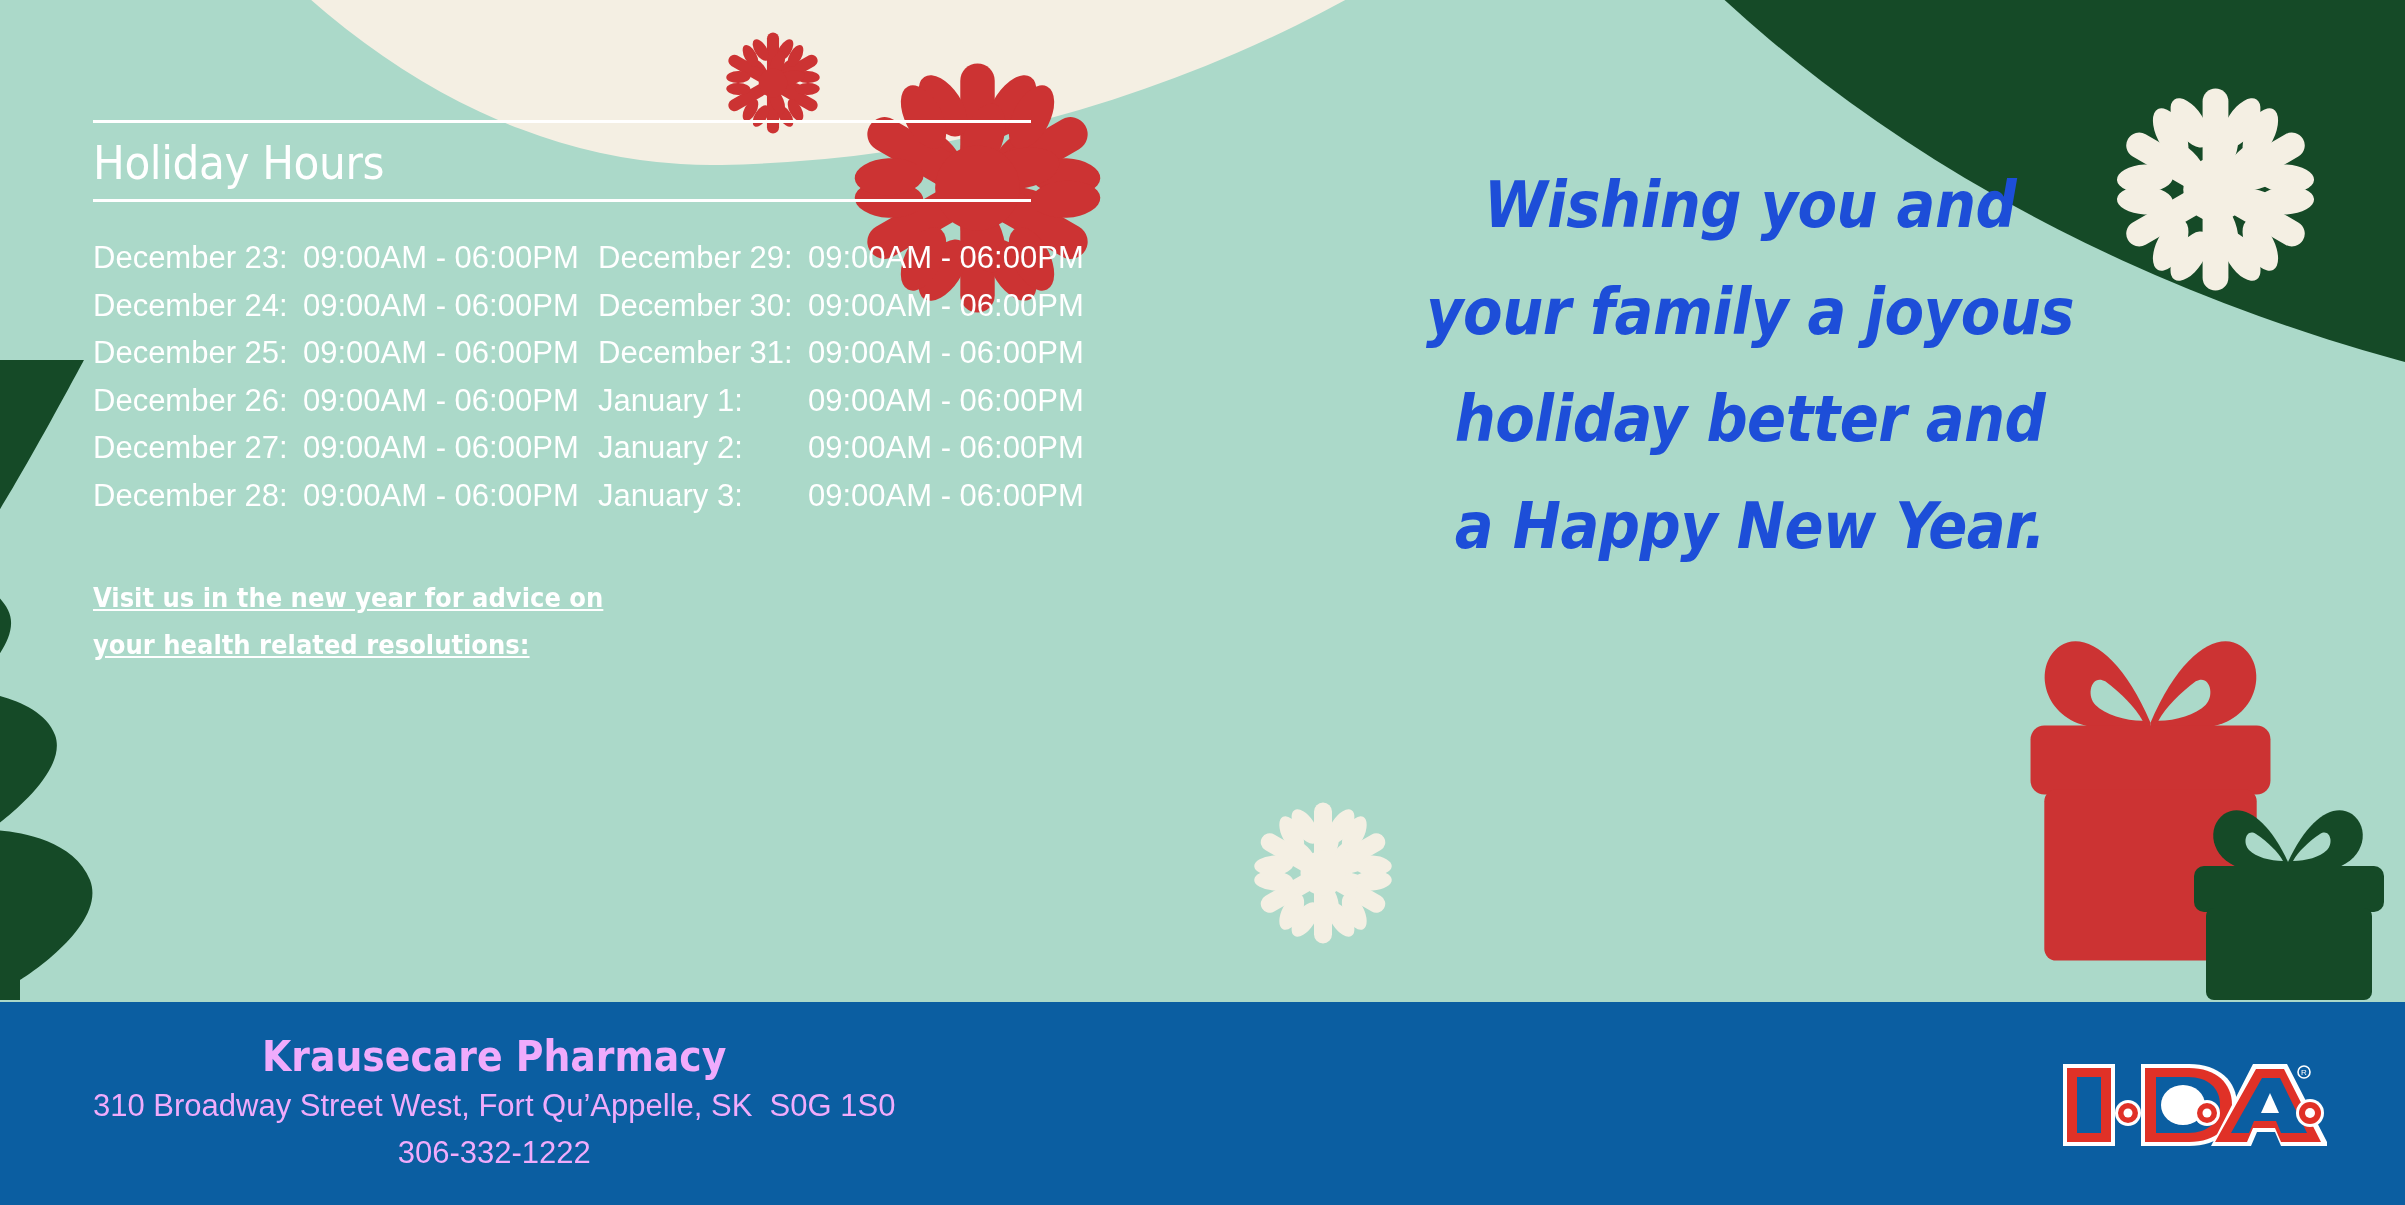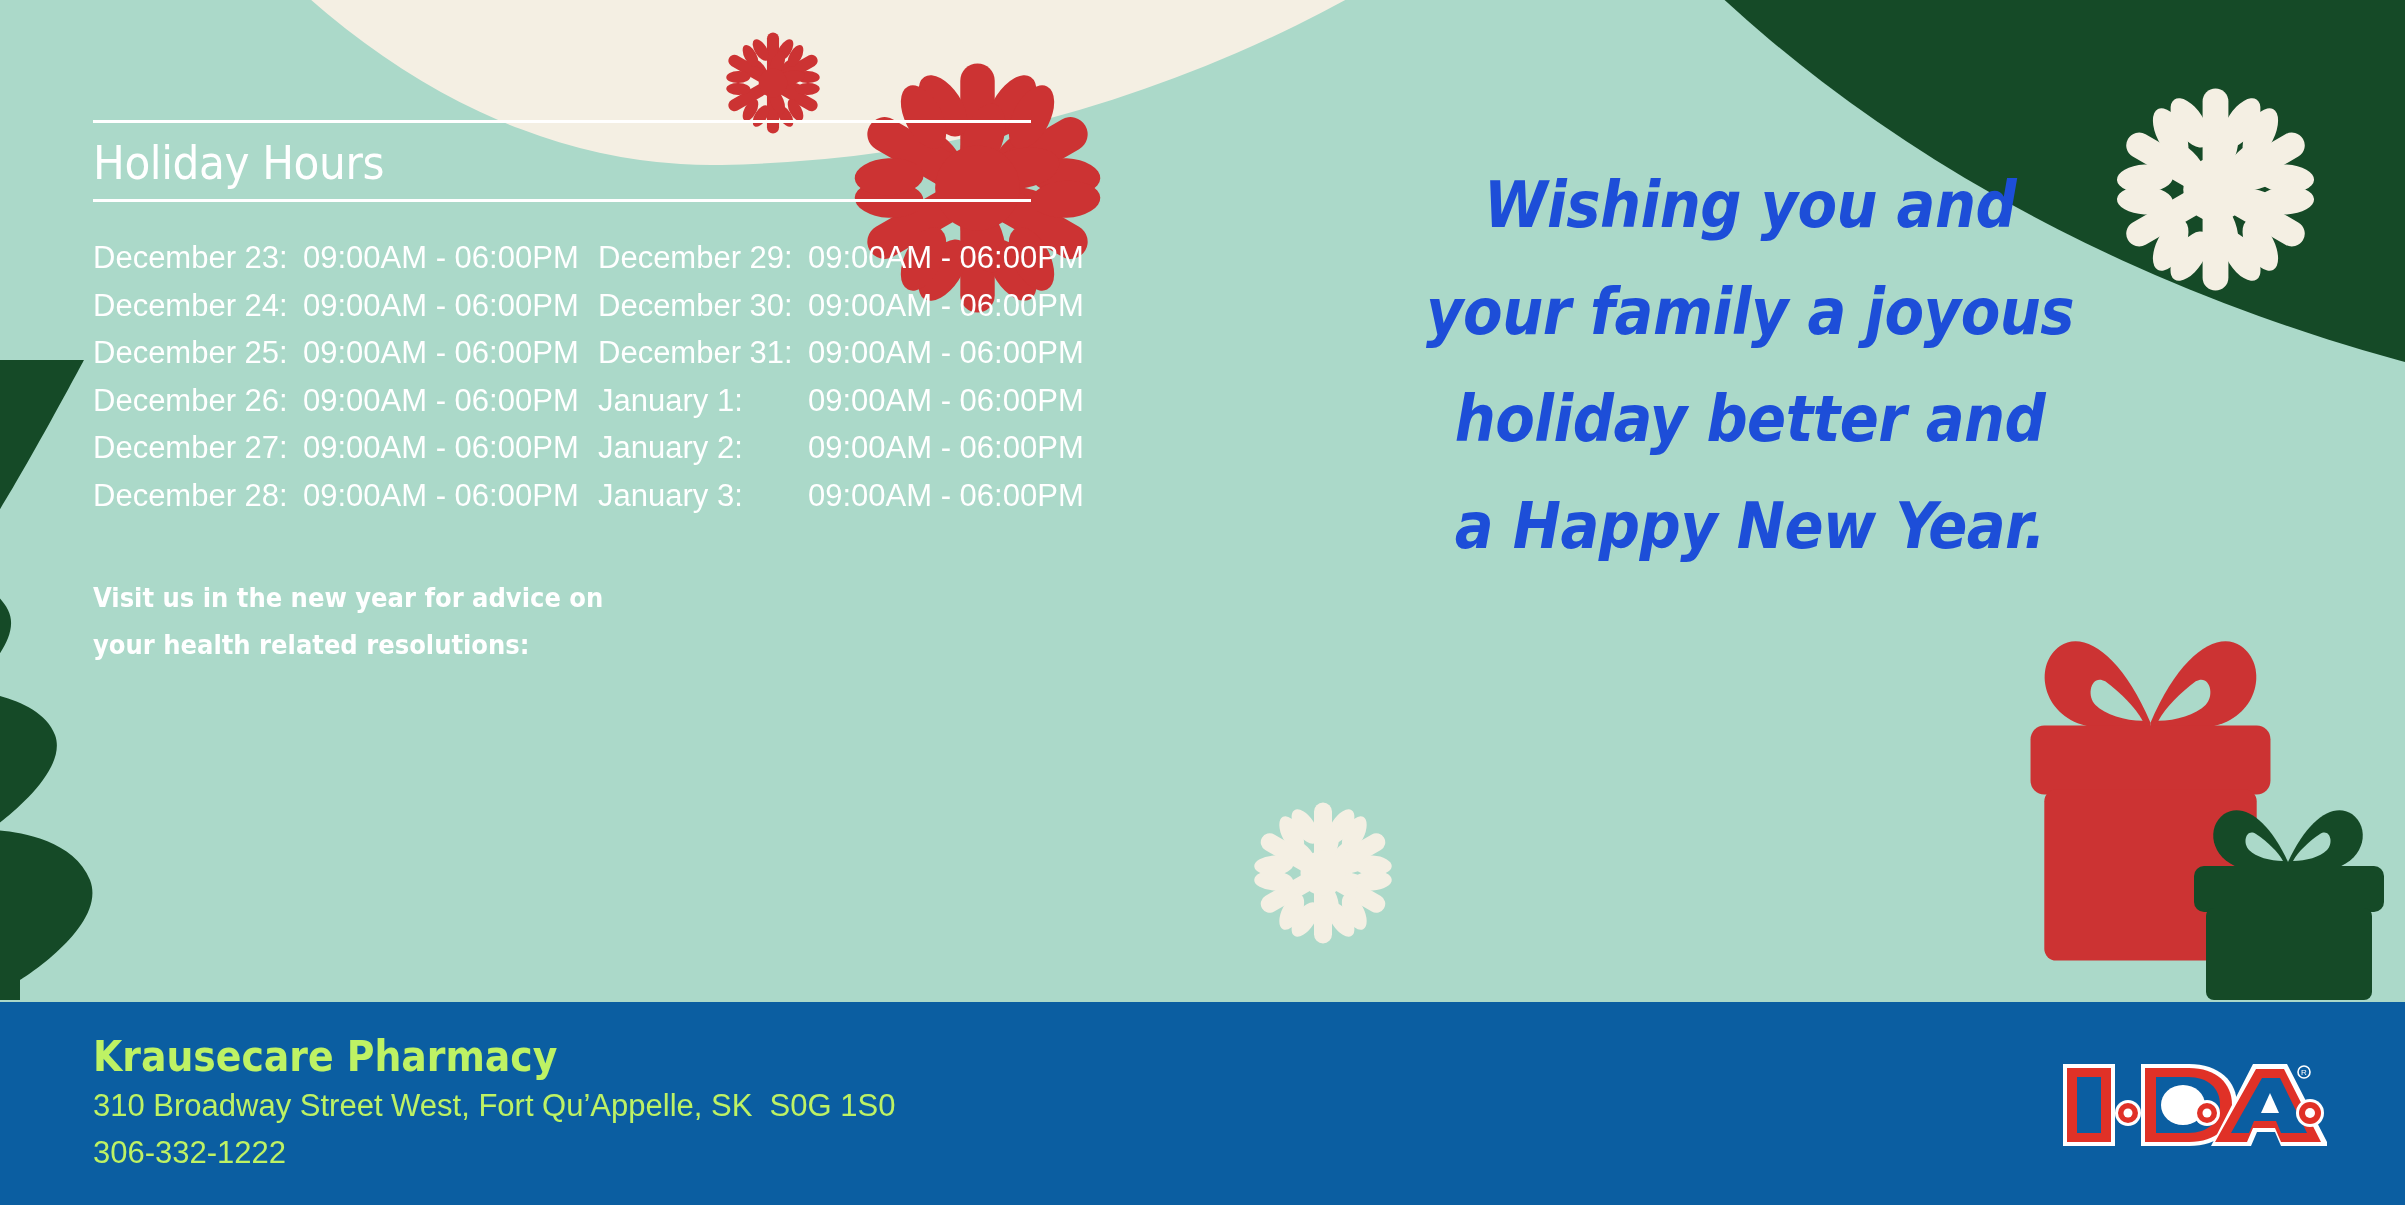--- a/index.html
+++ b/index.html
@@ -110,20 +110,21 @@
   .visit-note {
     position: absolute;
     left: 93px;
     top: 574px;
     width: 640px;
     color: #ffffff;
     font-size: 27px;
     font-weight: bold;
     line-height: 47px;
     font-family: "DejaVu Sans Condensed", "Liberation Sans Narrow", "Liberation Sans", sans-serif;
+    text-decoration: underline;
   }
   .tagline {
     position: absolute;
     left: 93px;
     top: 906px;
     color: #ffffff;
     font-size: 31px;
     font-weight: bold;
     font-family: "DejaVu Sans Condensed", "Liberation Sans Narrow", "Liberation Sans", sans-serif;
   }
@@ -148,21 +149,21 @@
 
   
   .footer {
     position: absolute;
     left: 0;
     bottom: 0;
     width: 100%;
     height: 203px;
     background: #0b5ea1;
   }
-  .footer-text { position: absolute; left: 93px; top: 30px; color: #bef264; }
+  .footer-text { position: absolute; left: 93px; top: 30px; color: #f0abfc; text-align: center; }
   .store-name {
     font-size: 42px;
     font-weight: bold;
     line-height: 1.18;
     font-family: "DejaVu Sans Condensed", "Liberation Sans Narrow", "Liberation Sans", sans-serif;
   }
   .store-addr, .store-phone {
     font-size: 31px;
     line-height: 47px;
     font-family: "Liberation Sans Narrow", "Liberation Sans", sans-serif;

